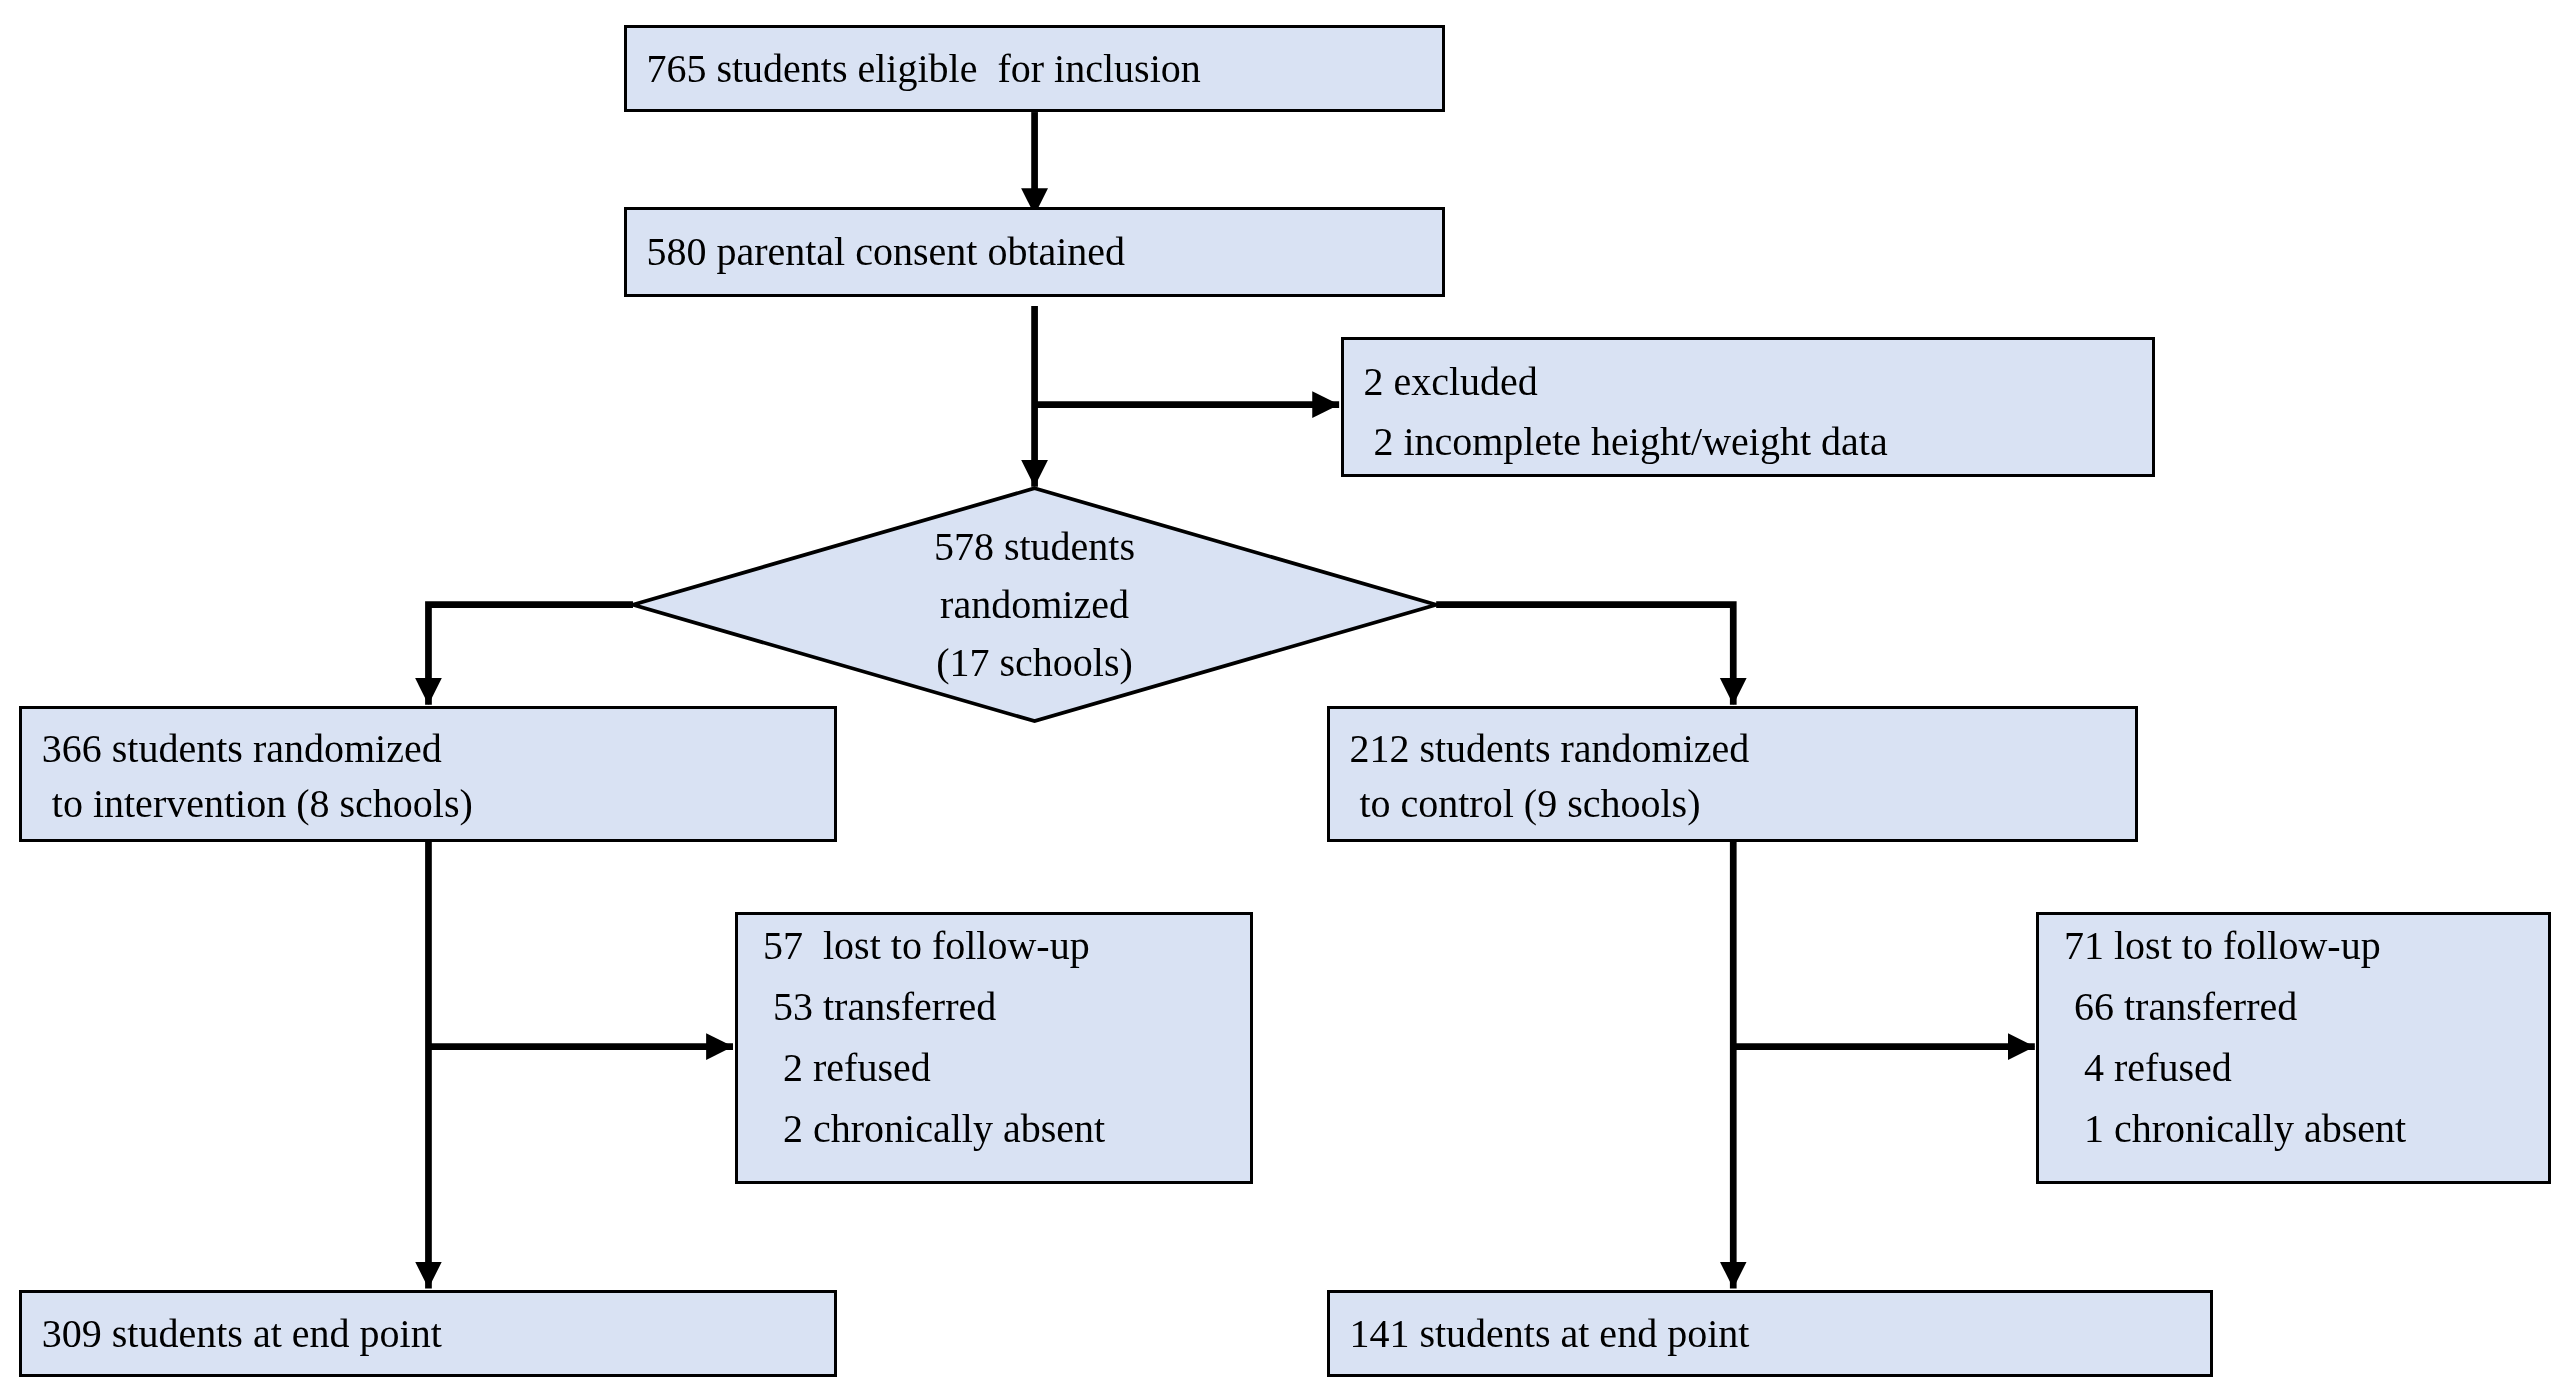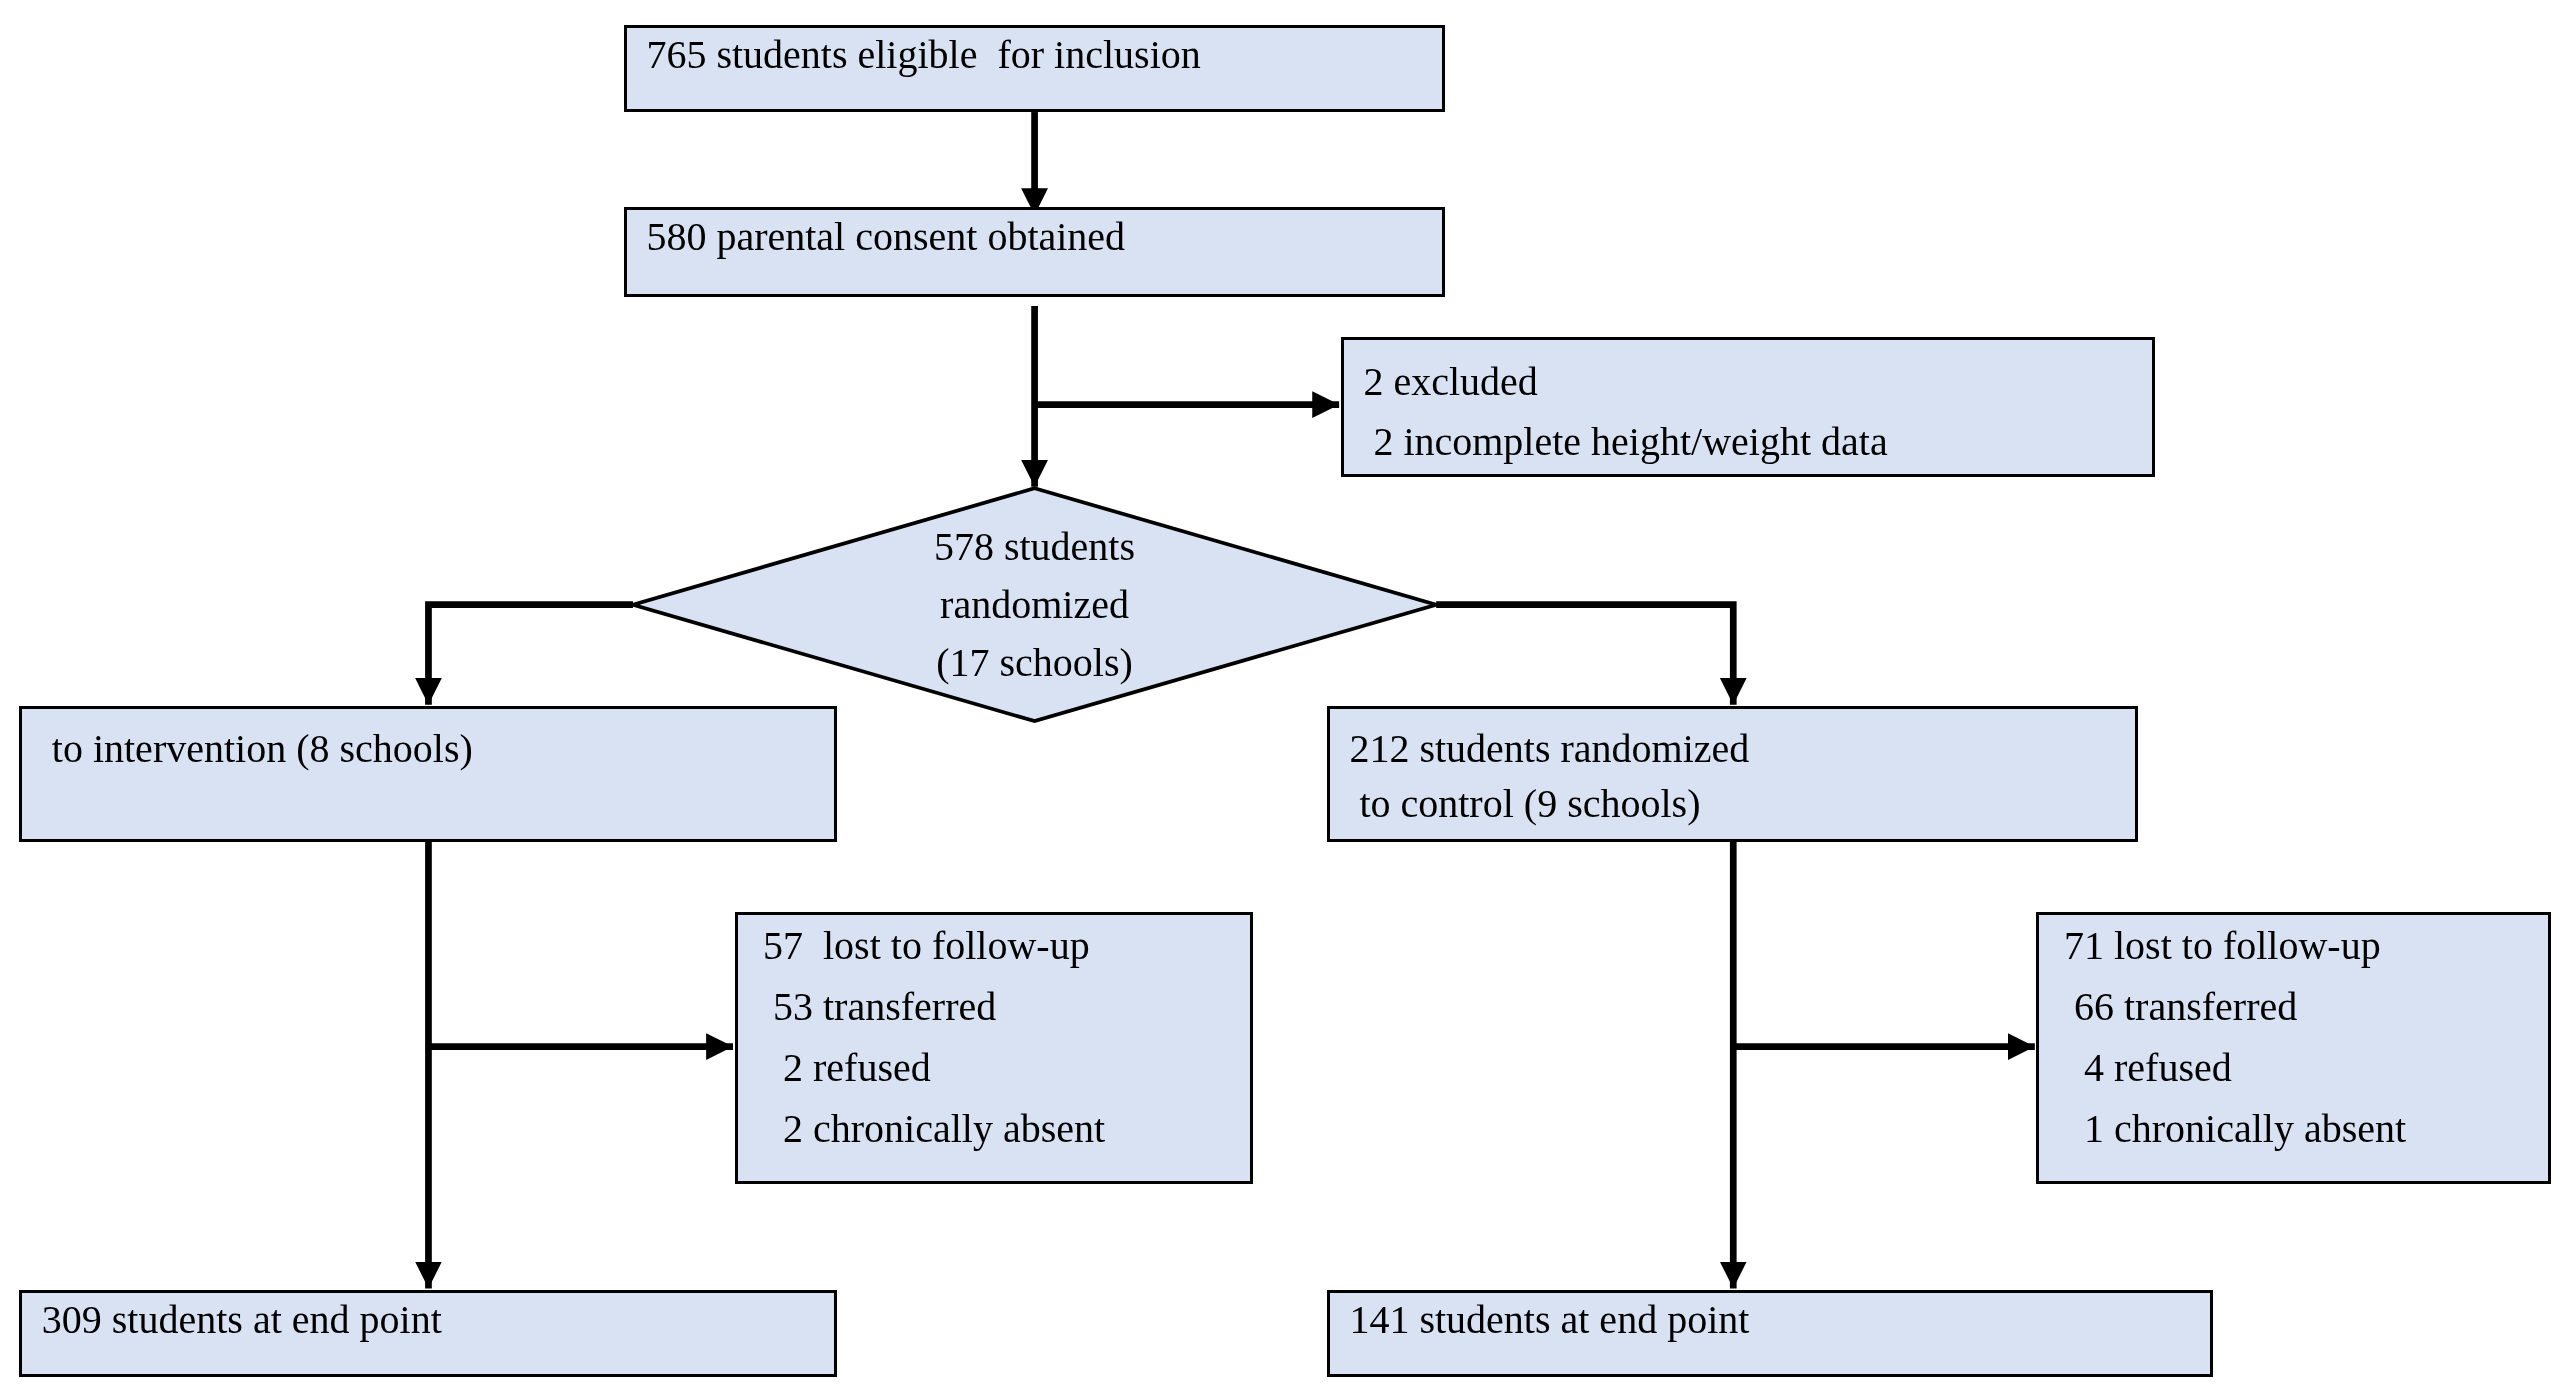--- a/index.html
+++ b/index.html
@@ -33,20 +33,21 @@
     background: #d9e2f3;
     border: 3.7px solid #000000;
     font-size: 40px;
     line-height: 1.35;
   }
   .node .line {
     white-space: pre;
   }
   .single {
     display: flex;
+    align-items: center;
     padding-left: 19.4px;
   }
   .multi {
     padding-left: 19.4px;
     padding-top: 12px;
   }
   .multi .line { line-height: 55px; }
   #node-excluded { padding-top: 12px; }
   #node-excluded .line { line-height: 60px; }
   .lost {
@@ -123,20 +124,21 @@
     <div class="line"> 2 incomplete height/weight data</div>
   </div>
 
   <div class="diamond-label">
     <div class="line">578 students</div>
     <div class="line">randomized</div>
     <div class="line">(17 schools)</div>
   </div>
 
   <div class="node multi" id="node-intervention">
+    <div class="line">366 students randomized</div>
     <div class="line"> to intervention (8 schools)</div>
   </div>
 
   <div class="node multi" id="node-control">
     <div class="line">212 students randomized</div>
     <div class="line"> to control (9 schools)</div>
   </div>
 
   <div class="node lost" id="node-lost-intervention">
     <div class="line">57  lost to follow-up</div>

